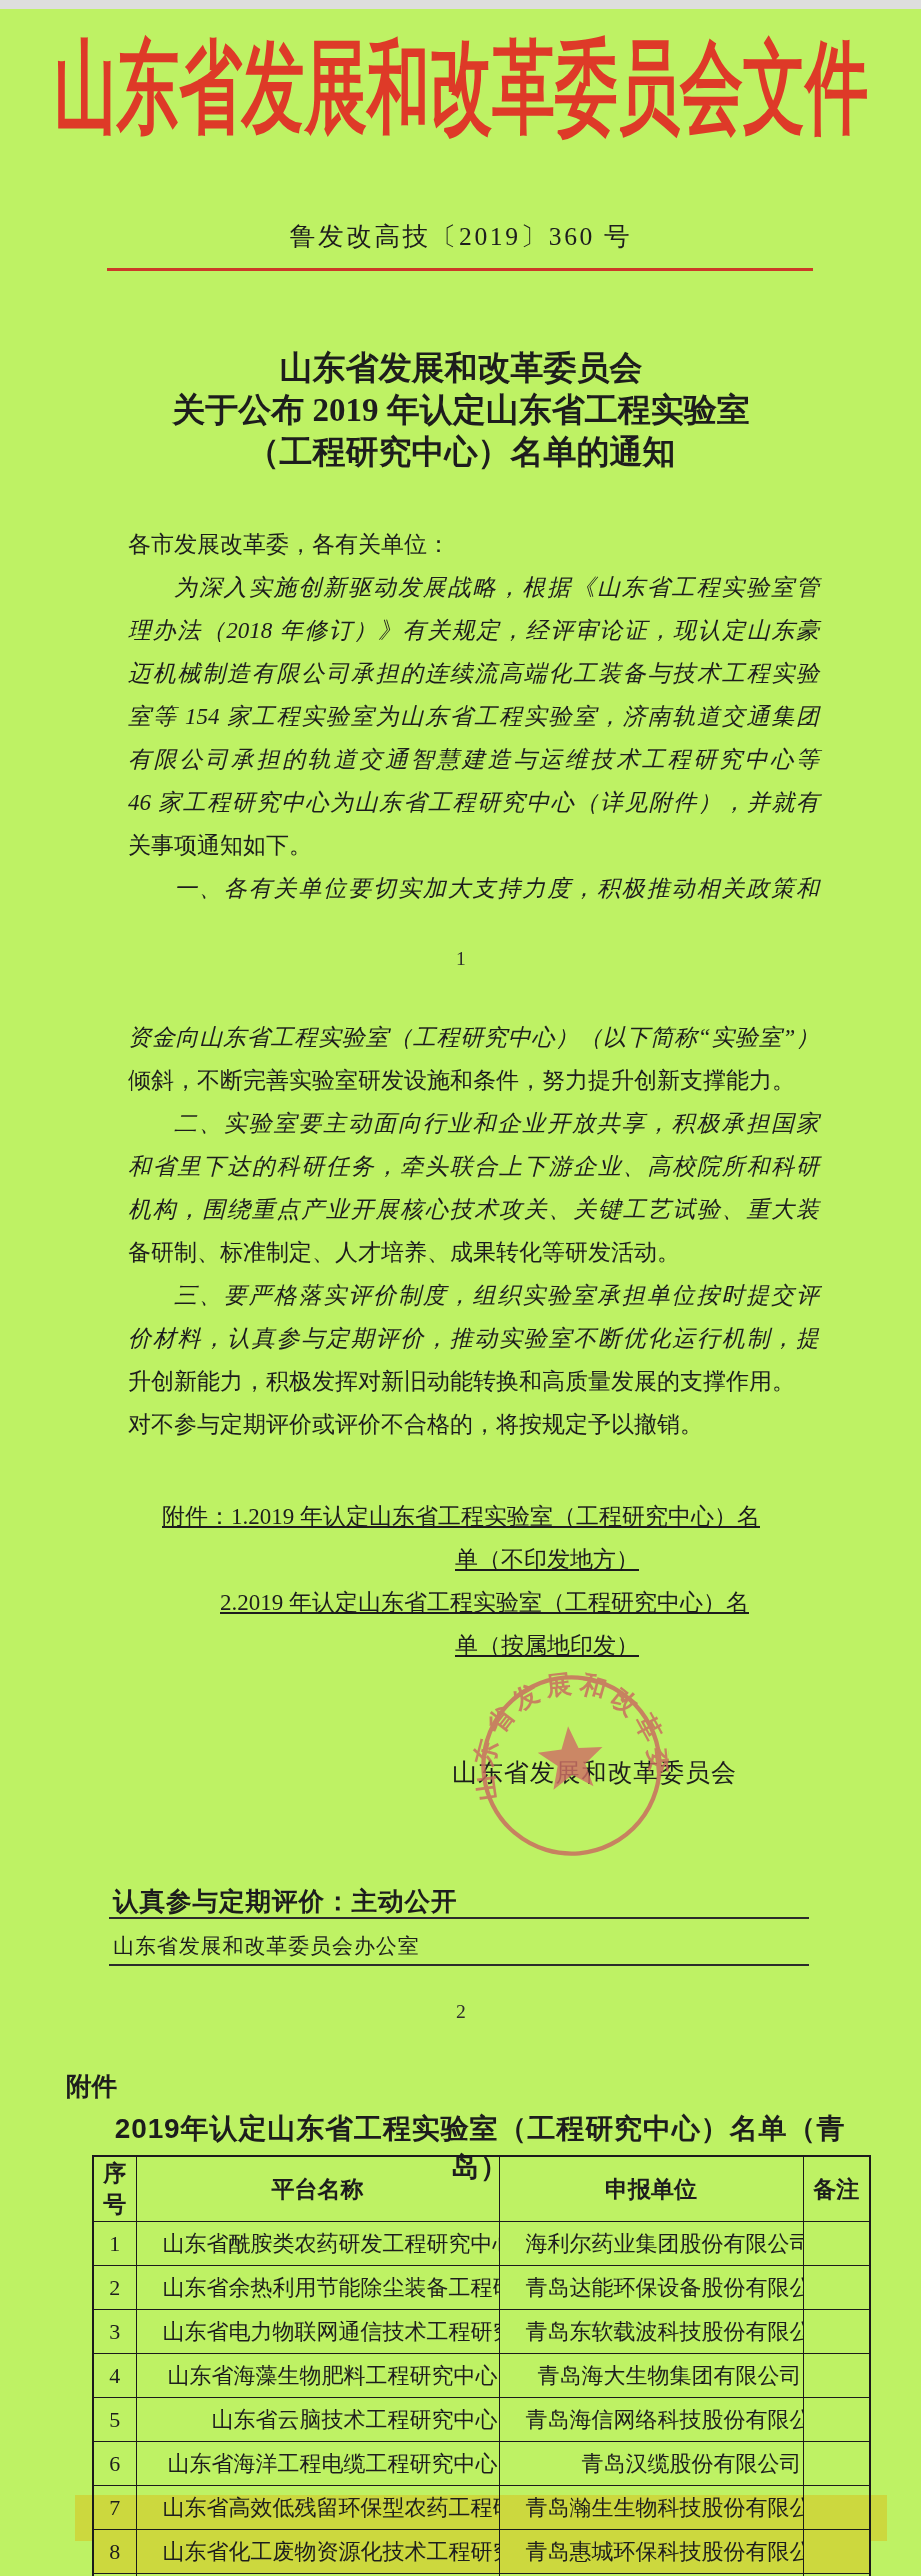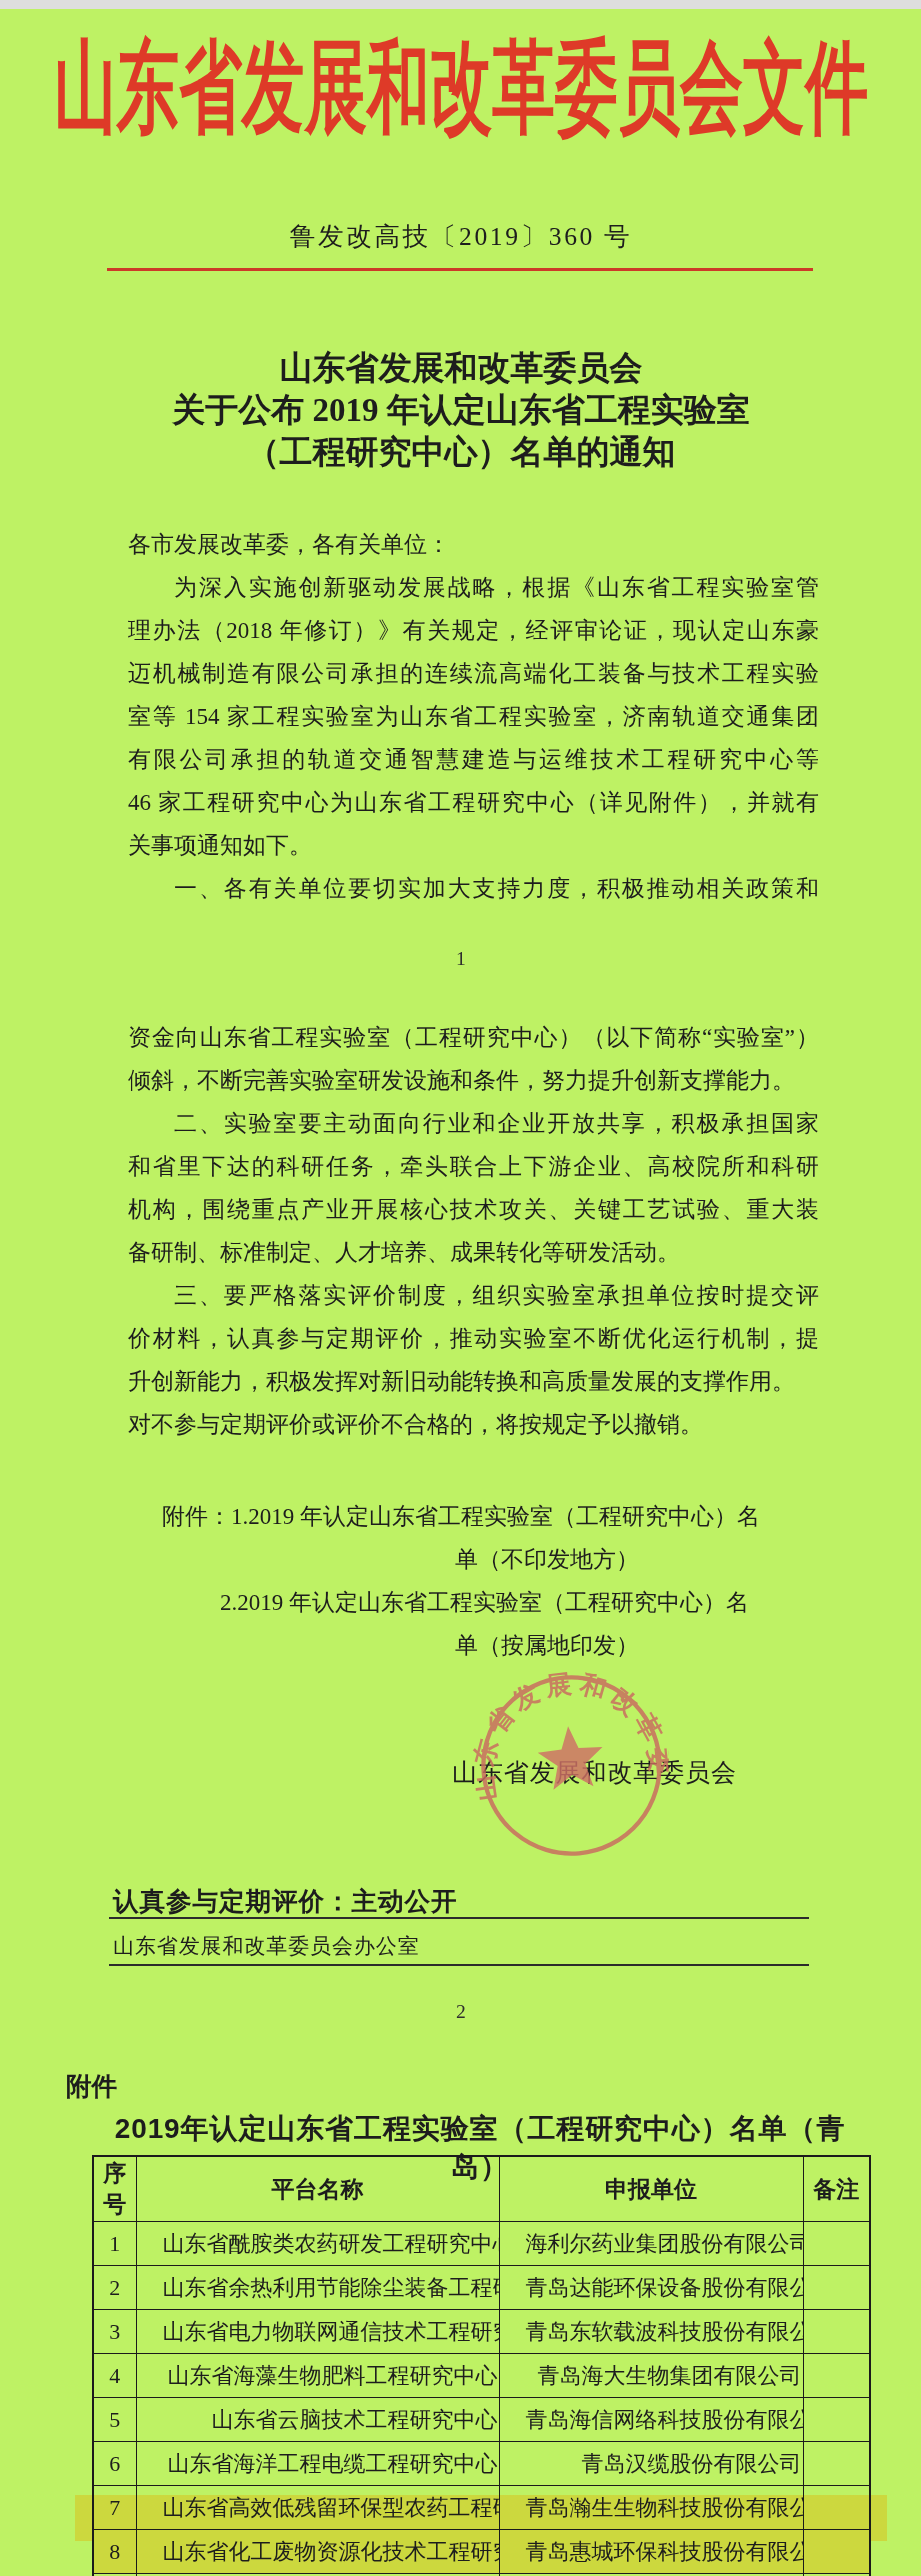--- a/index.html
+++ b/index.html
@@ -20,26 +20,26 @@
   }
   .docnum{top:210px;left:0;width:100%;text-align:center;font-size:25.6px;letter-spacing:2.6px;}
   .redline{top:259px;left:107px;width:706px;height:2.6px;background:var(--redline,#cc3a28);}
 
   .title{top:338px;left:0;width:100%;text-align:center;
     font-size:33px;line-height:42px;font-weight:bold;}
 
   .bodyblock{left:128px;width:691px;}
   .body-line{font-size:23px;line-height:43px;white-space:nowrap;}
   .body-line.indent{text-indent:2em;}
-  .body-line.fill{white-space:normal;text-align:justify;text-align-last:justify;}
+  .body-line.fill{white-space:normal;text-align:justify;text-align-last:justify;font-style:italic;}
 
   .pagenum{left:0;width:922px;text-align:center;font-size:19.6px;color:#2e2e2e;}
 
   .attach{left:162px;width:700px;}
-  .attach .line{font-size:23px;line-height:43px;white-space:nowrap;}
+  .attach .line{font-size:23px;line-height:43px;white-space:nowrap;text-decoration:underline;}
   .attach .line.cont{margin-left:70px;text-align:center;}
   .attach .line.item{margin-left:58px;}
 
   .signature{top:1747px;left:452px;font-size:25px;letter-spacing:0.9px;z-index:2;}
   .seal{top:1659px;left:474px;width:195px;height:195px;opacity:.82;
     transform:rotate(-5deg);z-index:3;}
 
   .publine{top:1875px;left:113px;font-size:25.6px;font-weight:bold;
     font-family:"Liberation Sans","DejaVu Sans",sans-serif;letter-spacing:0.9px;}
   .rule{left:109px;width:700px;height:1.7px;background:#2b2b2b;}

